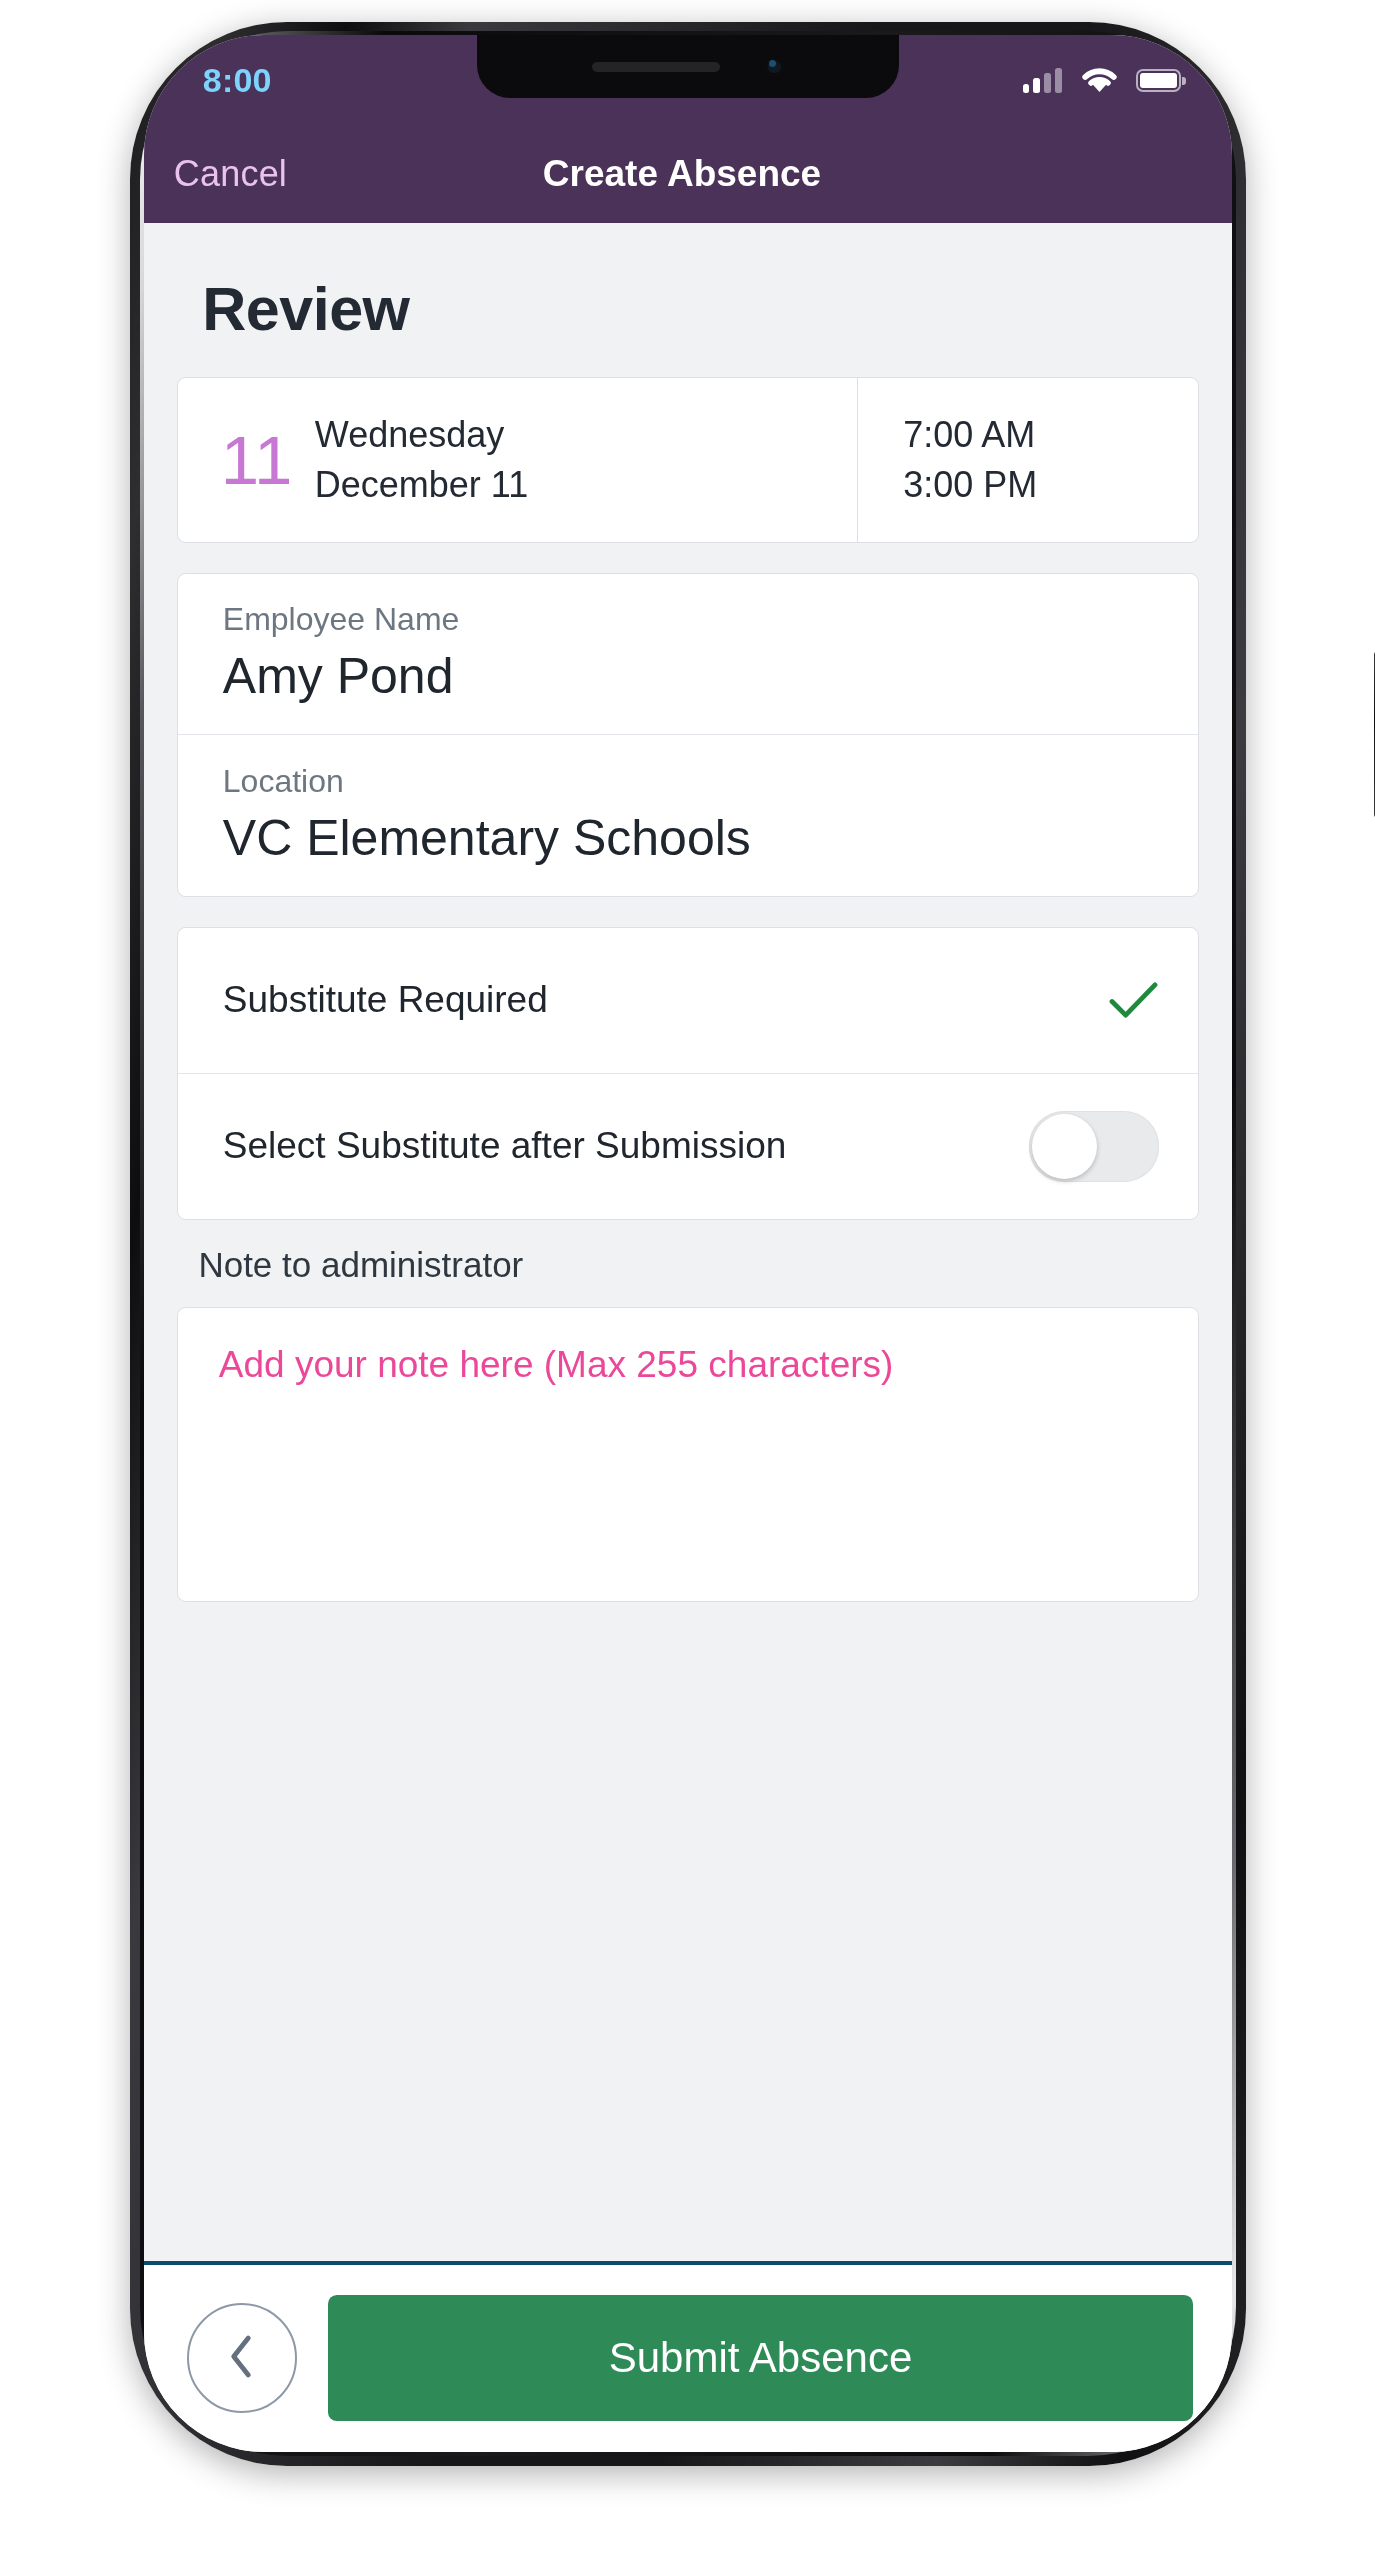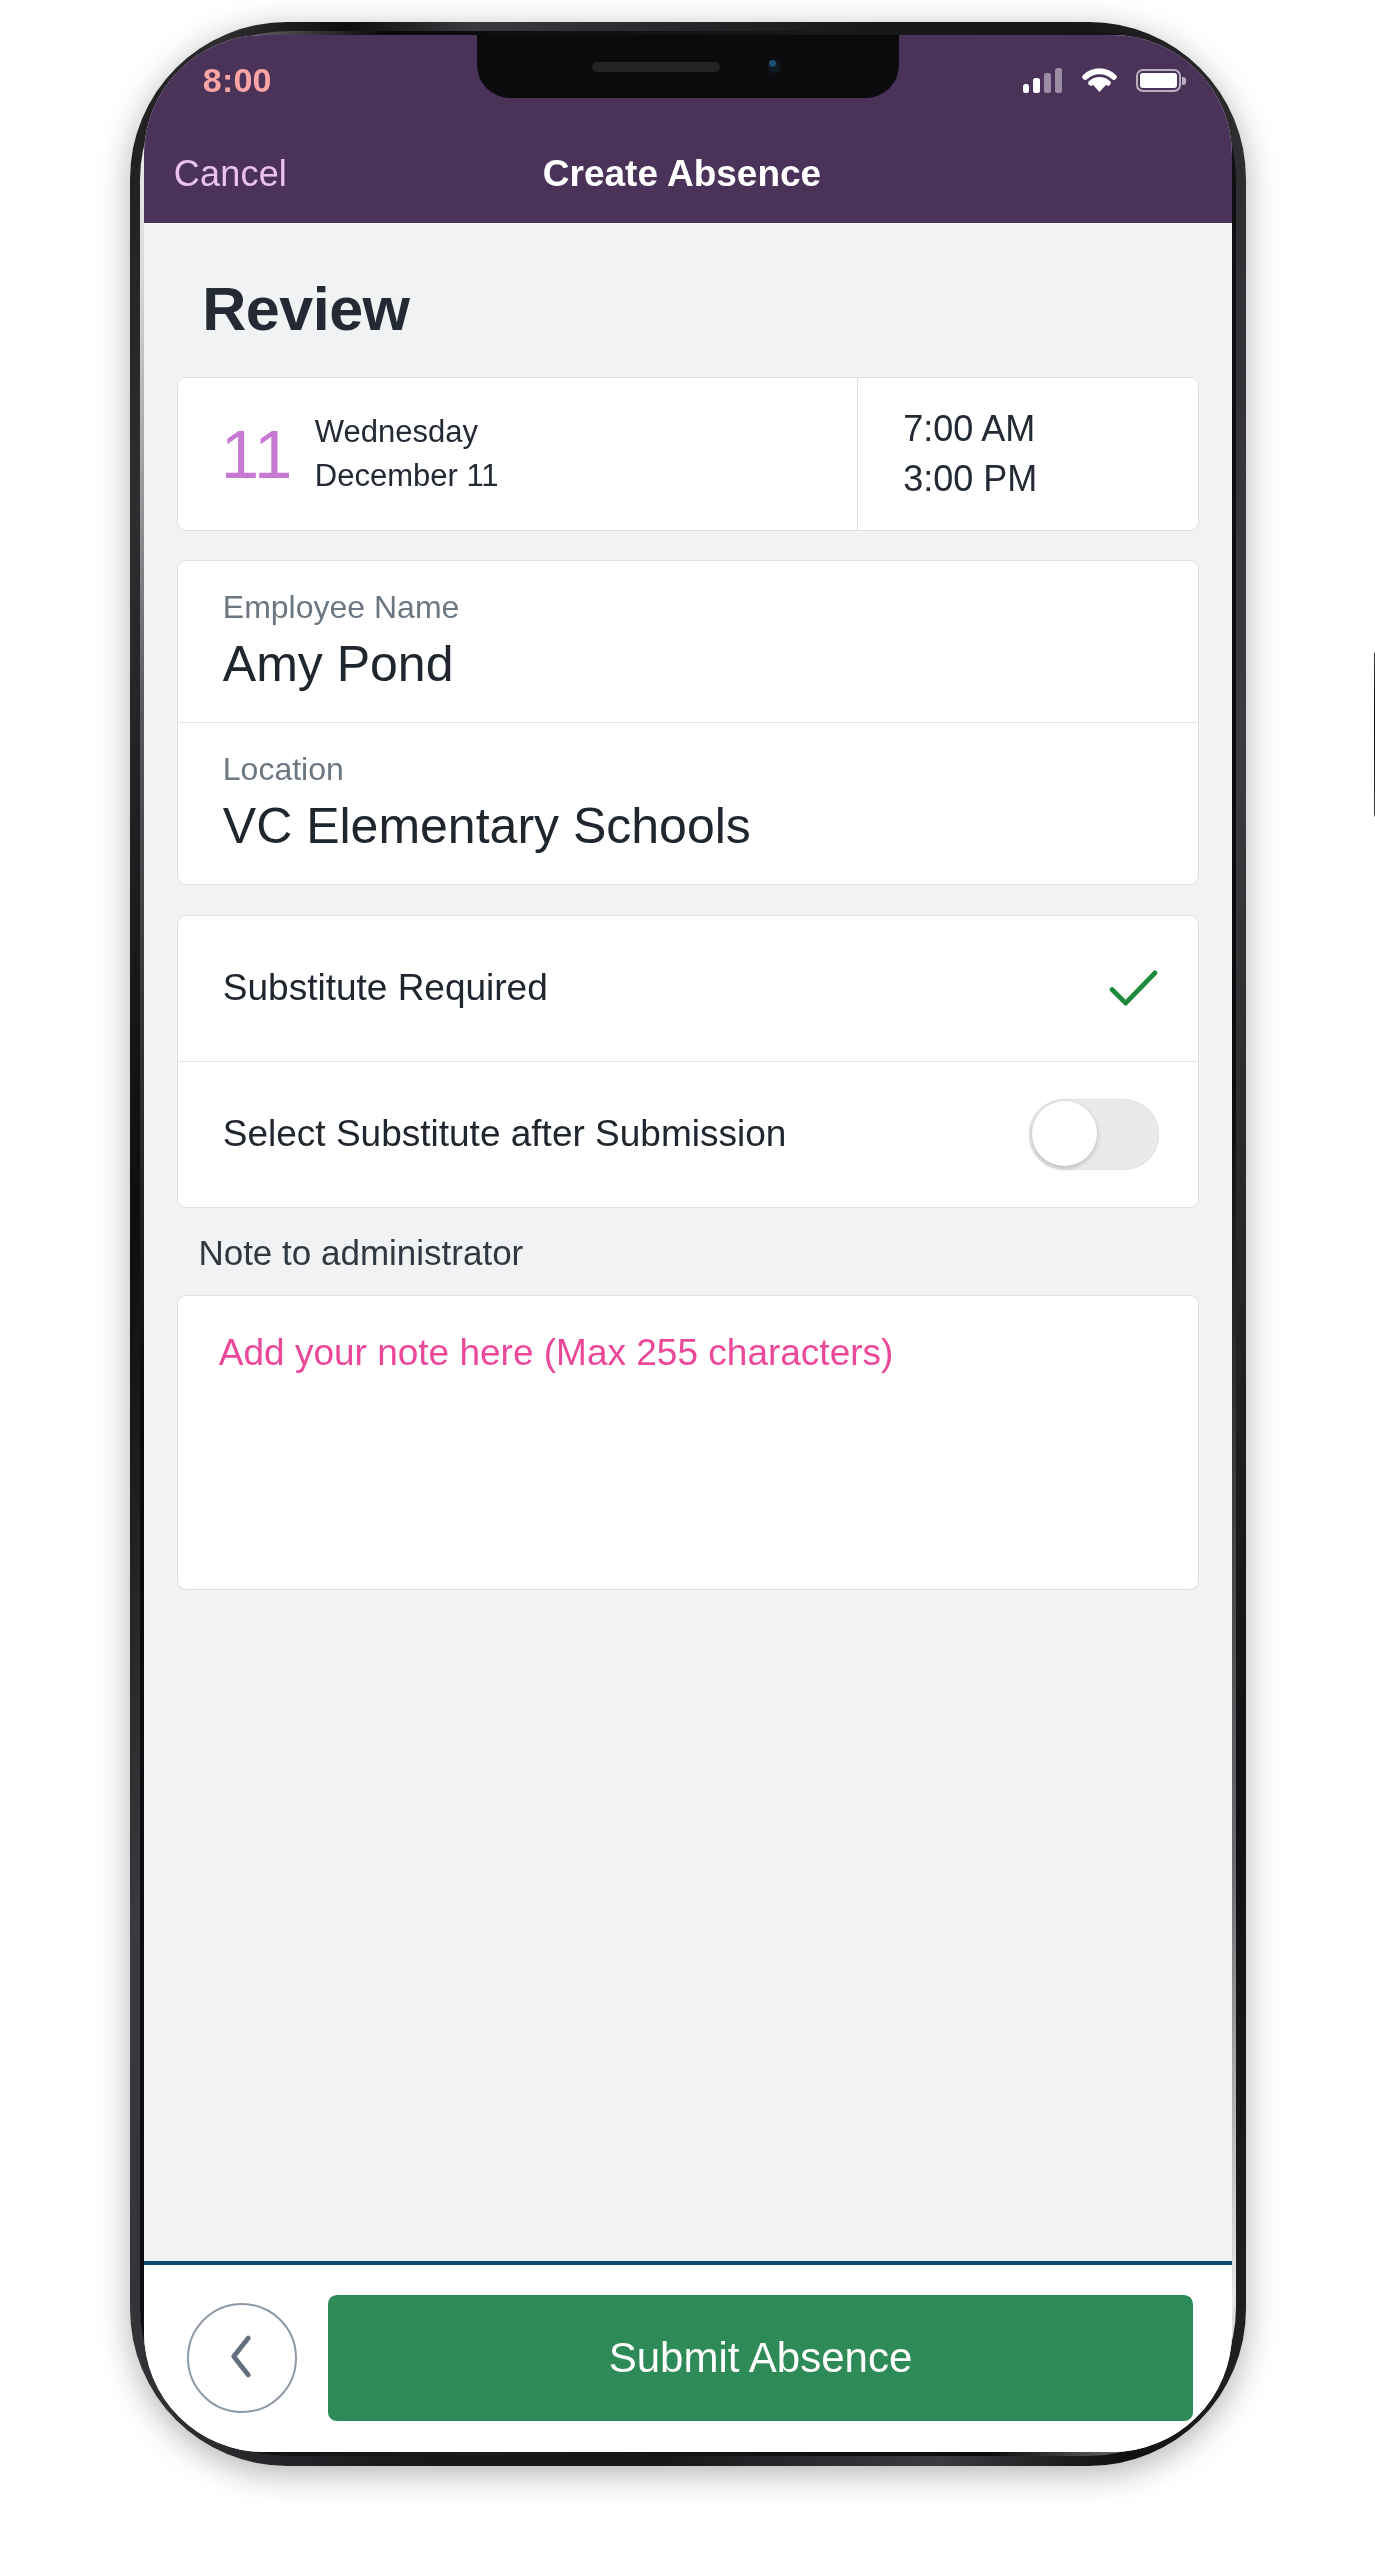--- a/index.html
+++ b/index.html
@@ -90,21 +90,21 @@
   }
   .statusbar {
     height: 90px;
     display: flex;
     align-items: center;
     justify-content: space-between;
     padding: 0 51px 0 59px;
     position: relative;
   }
   .status-time {
-    color: #fca5a5;
+    color: #7dd3fc;
     font-size: 34px;
     font-weight: bold;
     letter-spacing: 0.2px;
     z-index: 3;
   }
   .status-icons {
     display: flex;
     align-items: center;
     gap: 16.7px;
     z-index: 3;
@@ -254,21 +254,21 @@
     font-weight: 400;
     line-height: 1;
     min-width: 83px;
   }
   .date-lines {
     display: flex;
     flex-direction: column;
     gap: 5.9px;
   }
   .date-lines span {
-    font-size: 31px;
+    font-size: 36px;
     color: #232a33;
     line-height: 1.22;
   }
   .date-right {
     flex: 0 0 295px;
     display: flex;
     flex-direction: column;
     justify-content: center;
     gap: 5.9px;
     padding-left: 45px;

